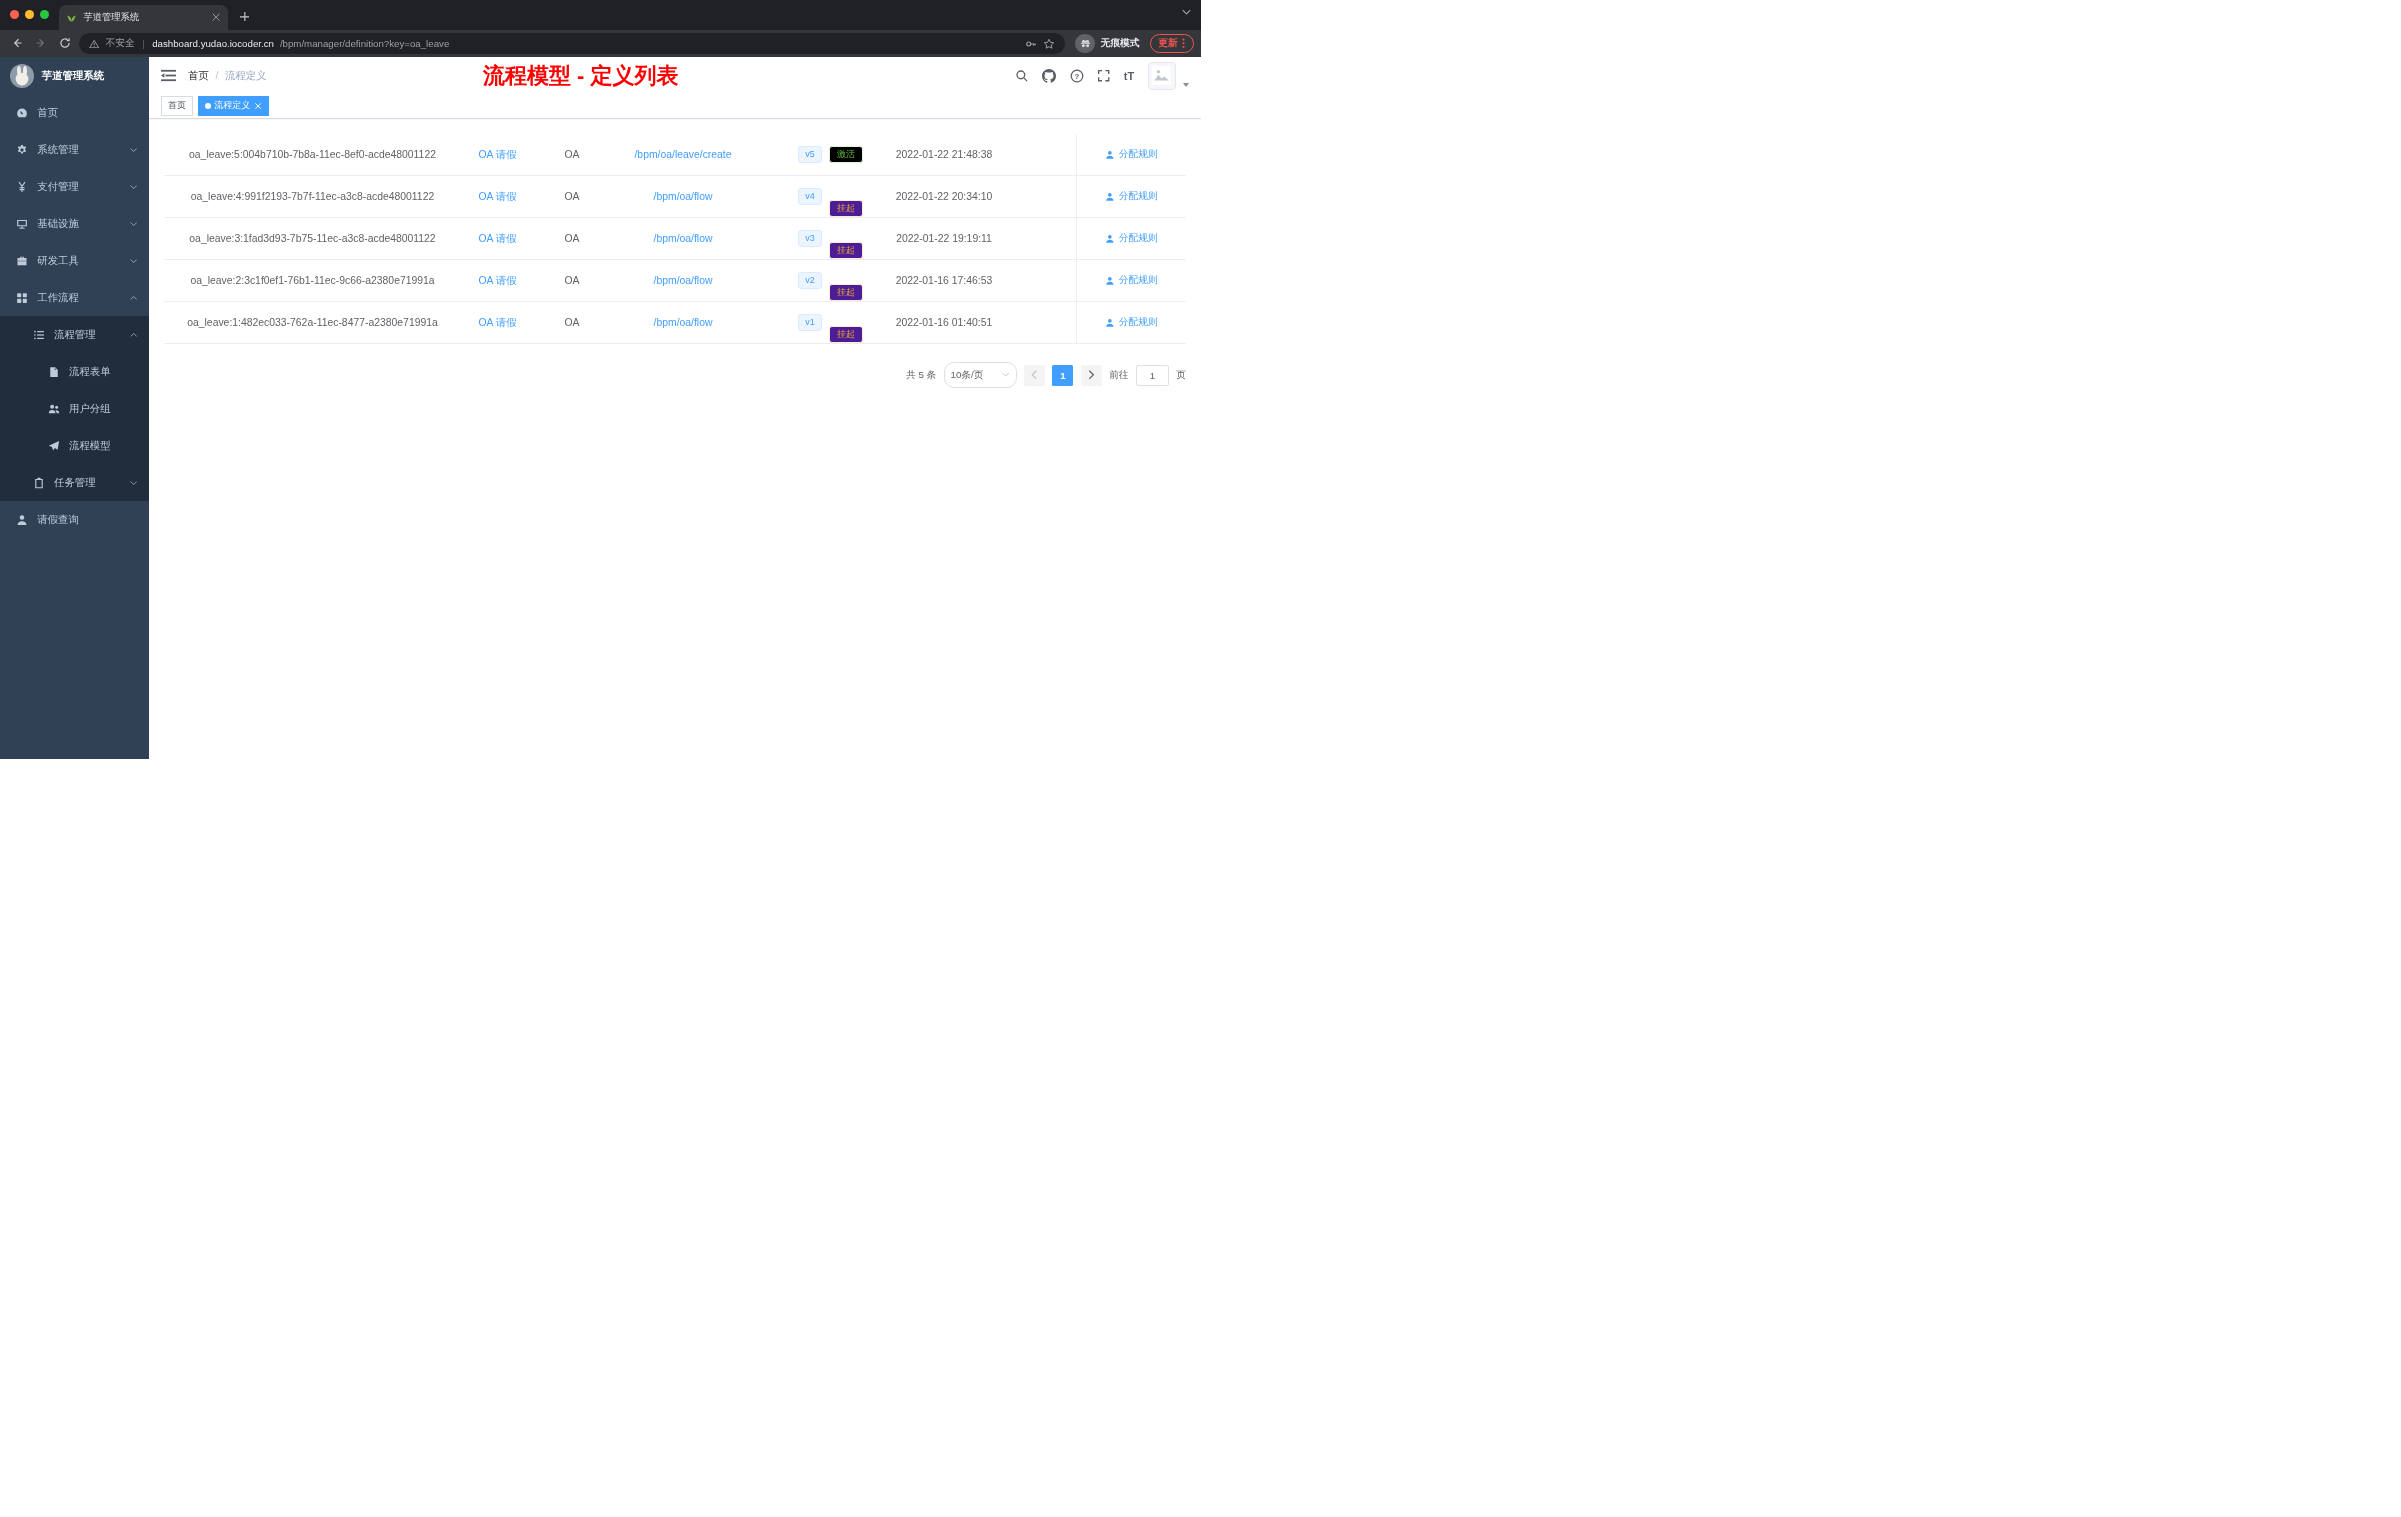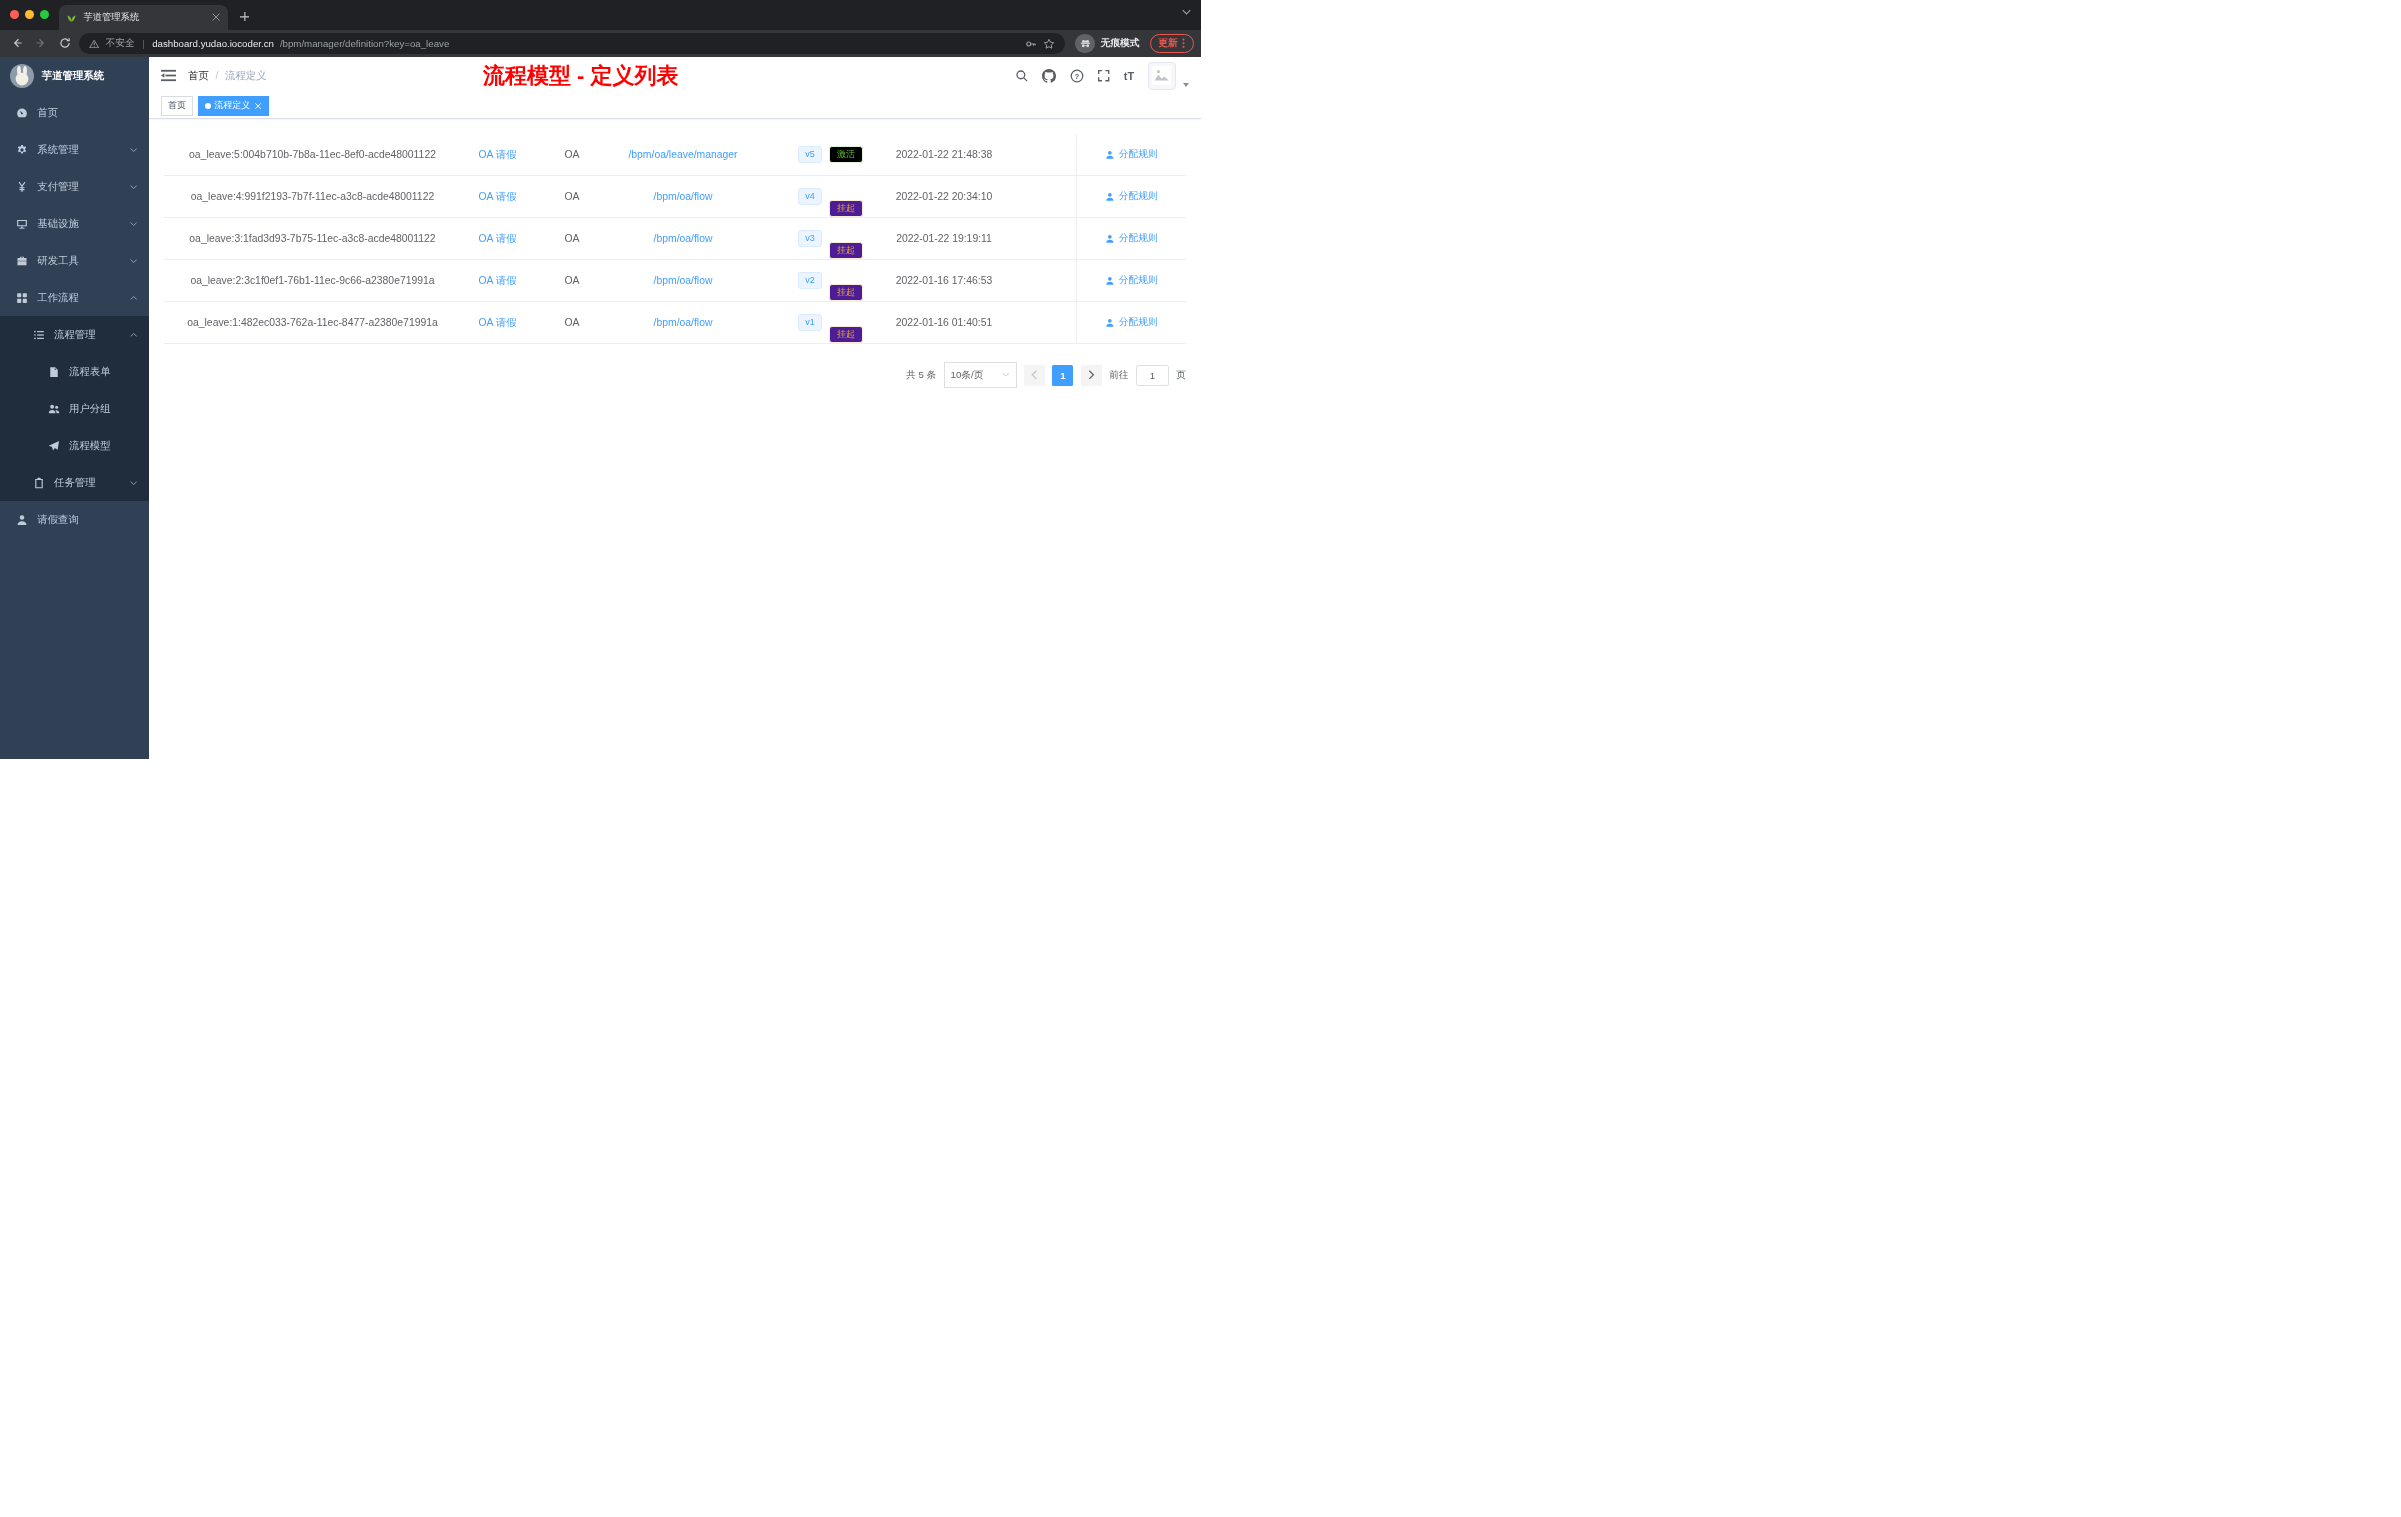--- a/index.html
+++ b/index.html
@@ -79,21 +79,21 @@
   .link { color:#409eff; text-decoration:none; cursor:pointer; }
   .action-link { display:flex; align-items:center; gap:3.7px; font-size:9.7px; }
   .badge { padding:0.7px 6.7px; border-radius:3px; font-size:9px; line-height:13.4px; border:0.7px solid transparent; }
   .badge-version { background:#ecf5ff; border-color:#d9ecff; color:#409eff;margin-left:47px; }
   .badge-success { background:#000000; border-color:#e1f3d8; color:#67c23a; }
   .badge-warning { background:#4c1d95; border-color:#faecd8; color:#e6a23c;margin-top:24px; }
 
   
   .pagination { margin-top:18px; display:flex; justify-content:flex-end; align-items:center; gap:7.4px;
                 font-size:9.7px; color:#606266; }
-  .pg-size { width:73px; height:21px; border:0.7px solid #dcdfe6; border-radius:0; display:flex;
+  .pg-size { width:73px; height:21px; border:0.7px solid #dcdfe6; border-radius:10px; display:flex;
              align-items:center; justify-content:space-between; padding:12px 6px; color:#606266; cursor:pointer; }
   .pg-size .caret { width:7.4px; height:5.2px; color:#c0c4cc; }
   .pg-btn { width:21px; height:21px; border:none; background:#f4f4f5; border-radius:1.5px; display:flex;
             align-items:center; justify-content:center; cursor:pointer; color:#606266; }
   .pg-btn.disabled { color:#c0c4cc; }
   .pg-page { width:21px; height:21px; border:none; background:#409eff; color:#fff; border-radius:1.5px;
              font-size:9.7px; font-weight:700; cursor:pointer; }
   .pg-goto-input { width:33px; height:21px; border:0.7px solid #dcdfe6; border-radius:2.2px; text-align:center;
                    font-size:9.7px; color:#606266; outline:none; }
 </style>
@@ -395,21 +395,21 @@
         <div class="td c1">
             <span>oa_leave:5:004b710b-7b8a-11ec-8ef0-acde48001122</span>
           </div>
         <div class="td c2">
             <a class="link">OA 请假</a>
           </div>
         <div class="td c3">
             <span>OA</span>
           </div>
         <div class="td c4">
-            <a class="link">/bpm/oa/leave/manager</a>
+            <a class="link">/bpm/oa/leave/create</a>
           </div>
         <div class="td c5">
             <span class="badge badge-version">v5</span>
           </div>
         <div class="td c6">
             <span class="badge badge-success">激活</span>
           </div>
         <div class="td c7">
             <span>2022-01-22 21:48:38</span>
           </div>

